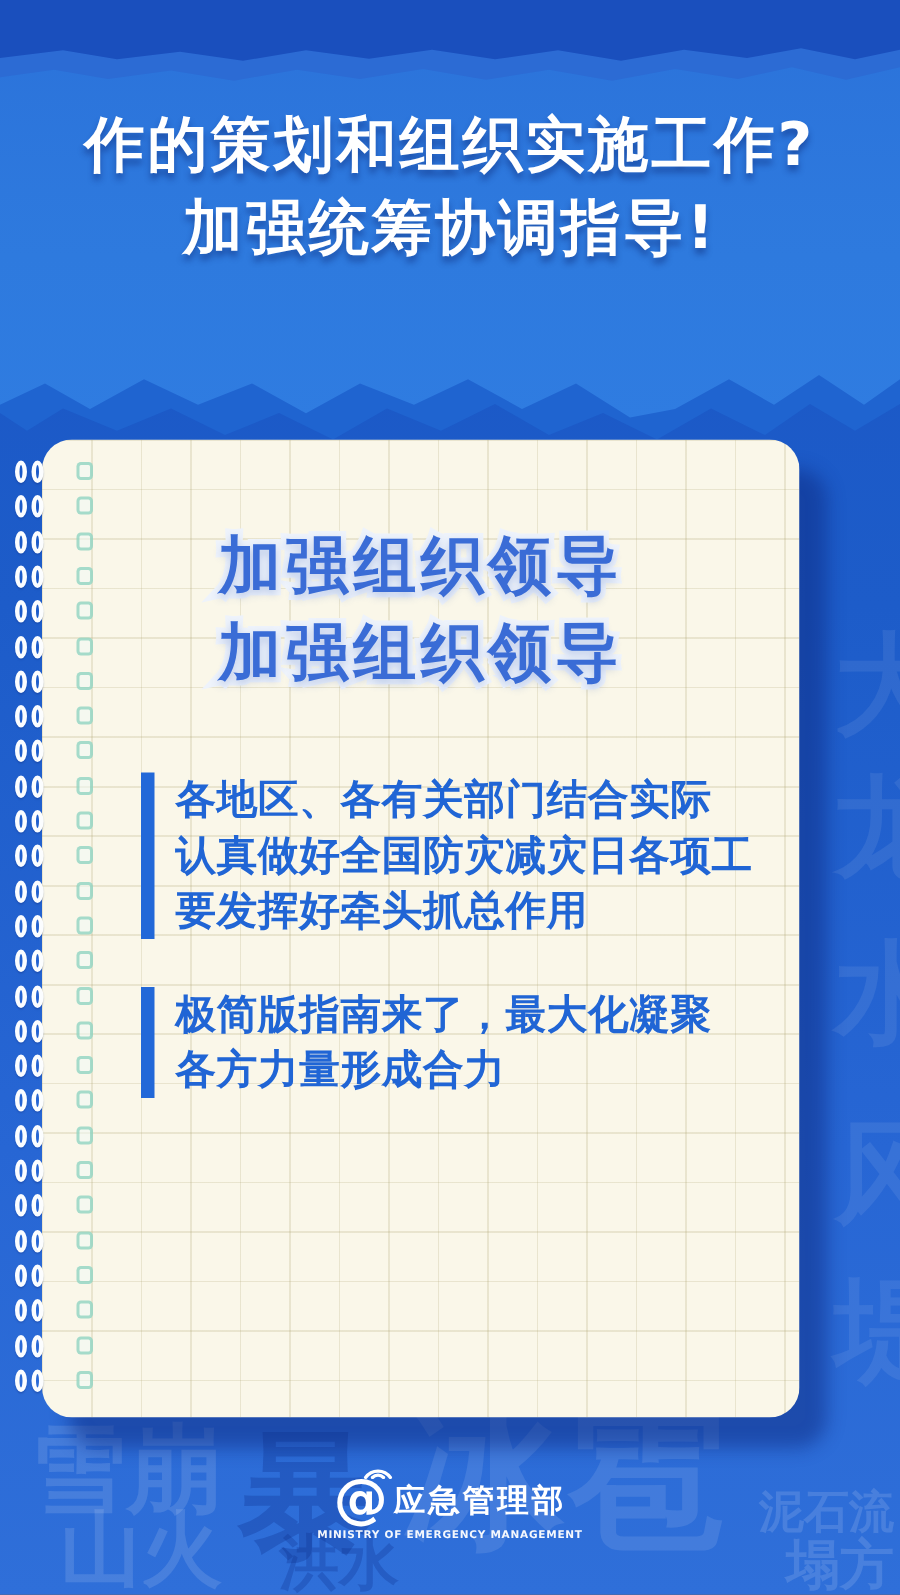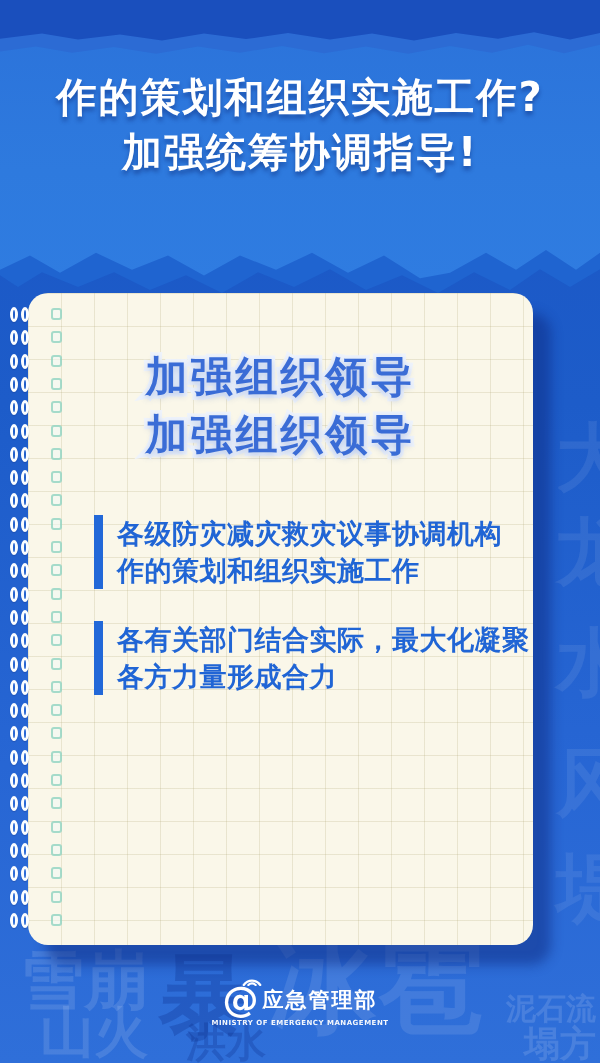--- a/index.html
+++ b/index.html
@@ -102,25 +102,26 @@
     <span>加强统筹协调指导!</span>
   </div>
 
   <div class="notebook">
     <div class="nb-heading">
       <span>加强组织领导</span>
       <span>加强组织领导</span>
     </div>
     <div class="bullets">
       <div class="bullet">
-        <span>各级防灾减灾救灾议事协调机构</span>
-        <span>作的策划和组织实施工作</span>
+        <span>各地区、各有关部门结合实际</span>
+        <span>认真做好全国防灾减灾日各项工</span>
+        <span>要发挥好牵头抓总作用</span>
       </div>
       <div class="bullet">
-        <span>各有关部门结合实际，最大化凝聚</span>
+        <span>极简版指南来了，最大化凝聚</span>
         <span>各方力量形成合力</span>
       </div>
     </div>
   </div>
 
   <div class="binding">
       <span class="coil" style="top: 0px;"></span>
       <span class="hole" style="top: 1px;"></span>
       <span class="coil" style="top: 23.3px;"></span>
       <span class="hole" style="top: 24.3px;"></span>

